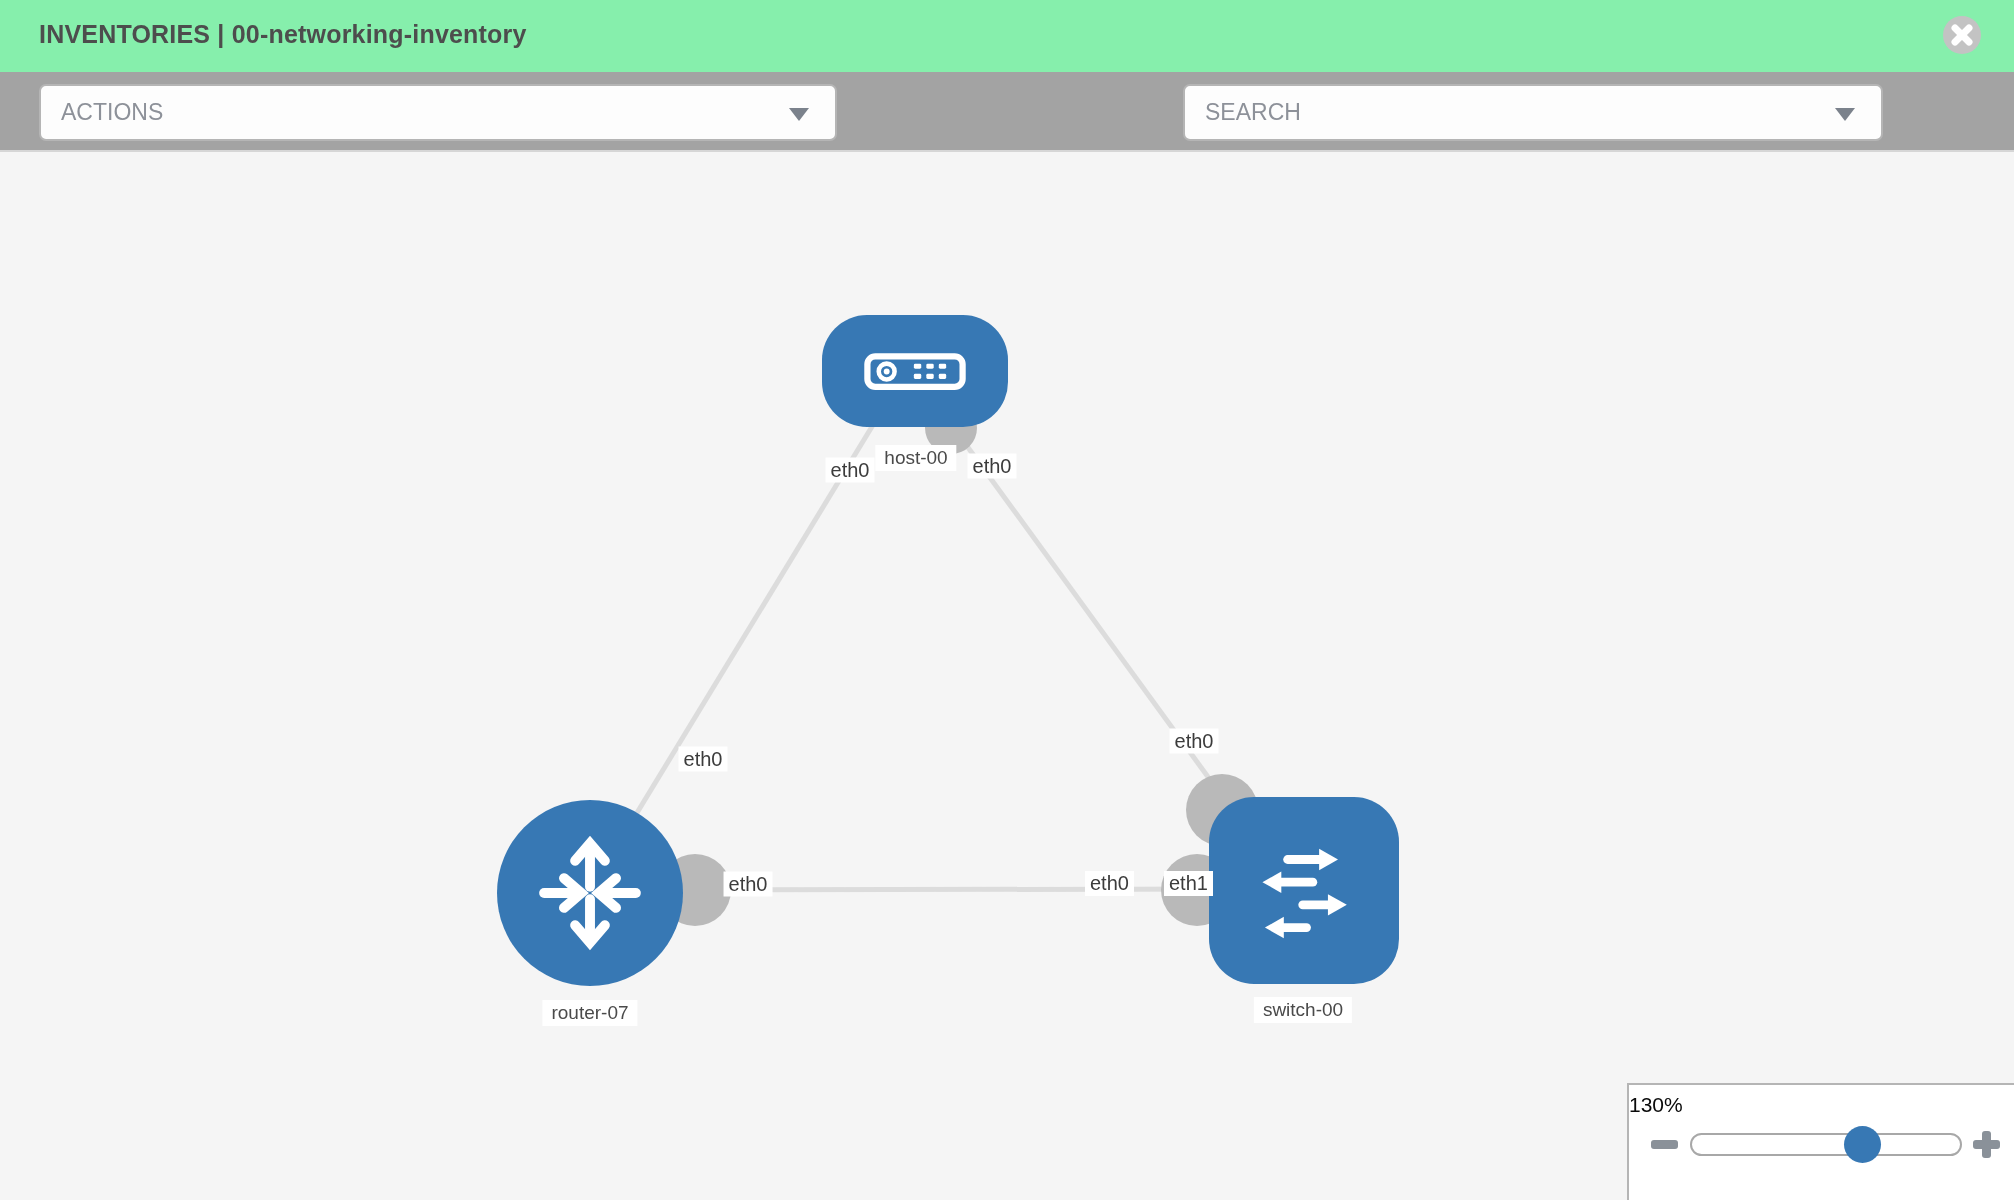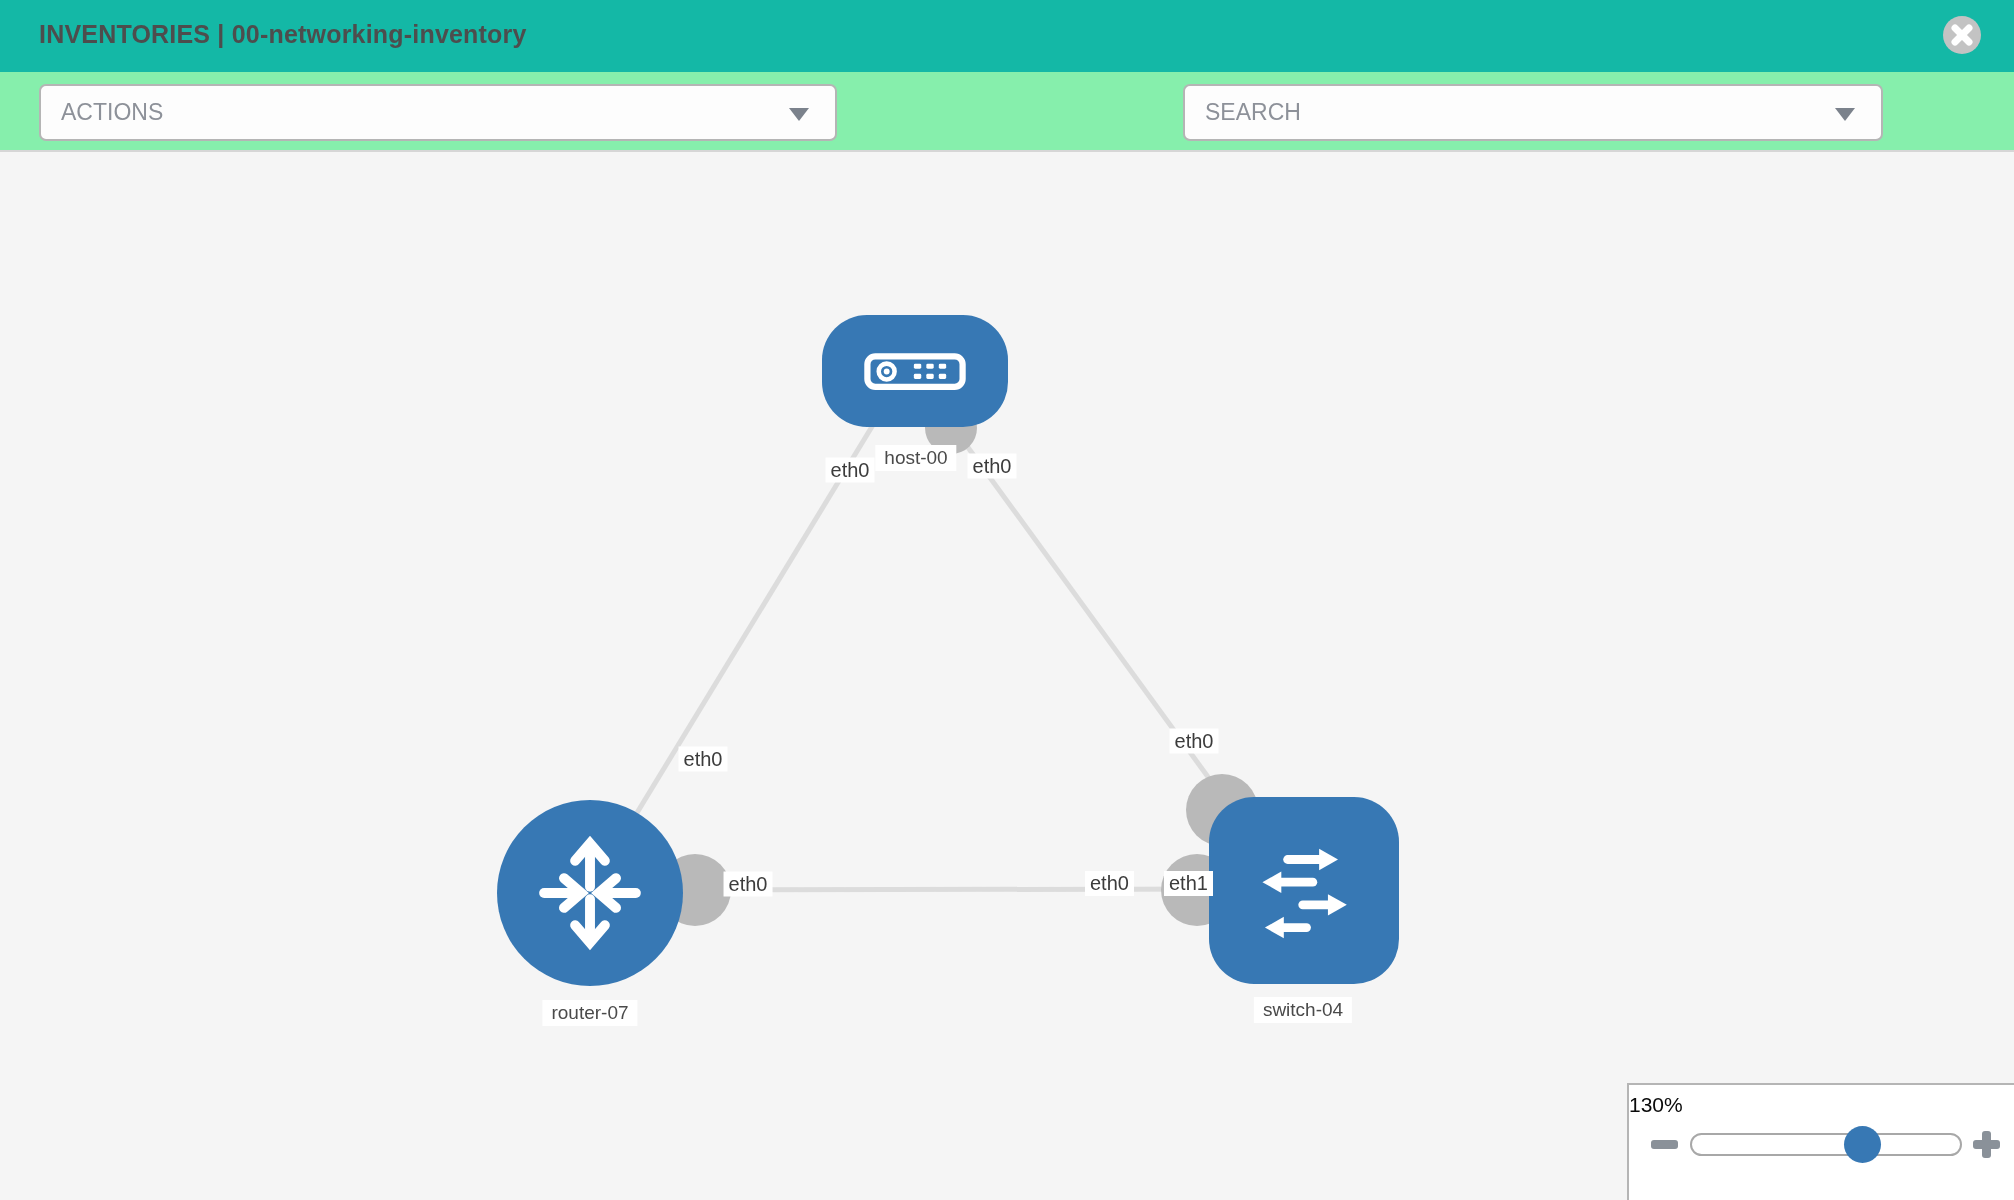--- a/index.html
+++ b/index.html
@@ -1,26 +1,26 @@
 <!DOCTYPE html>
 <html><head>
 <meta charset="utf-8">
 <style>
   * { box-sizing: border-box; margin: 0; padding: 0; }
   html,body { width:2014px; height:1200px; }
   body { font-family: "Liberation Sans", "DejaVu Sans", sans-serif; background:#fff; }
   .app { position:relative; width:2014px; height:1200px; overflow:hidden; background:#fff; }
 
   
-  .header { position:absolute; top:0; left:0; width:100%; height:72px; background:#14b8a6; }
+  .header { position:absolute; top:0; left:0; width:100%; height:72px; background:#86efac; }
   .page-title { position:absolute; left:39px; top:20px; font-size:25px; font-weight:bold; color:#4d4d4d; letter-spacing:0.2px; }
   .close-btn { position:absolute; right:33px; top:16px; width:38px; height:38px; border-radius:50%; background:#c3c3c3; cursor:pointer; display:flex; align-items:center; justify-content:center; }
 
   
-  .toolbar { position:absolute; top:72px; left:0; width:100%; height:80px; background:#86efac; border-bottom:2px solid #d6d6d6; }
+  .toolbar { position:absolute; top:72px; left:0; width:100%; height:80px; background:#a3a3a3; border-bottom:2px solid #d6d6d6; }
   .dropdown { position:absolute; top:12px; height:57px; background:#fdfdfd; border:2px solid #b5b5b5; border-radius:7px; display:flex; align-items:center; cursor:pointer; }
   .dropdown .ph { margin-left:20px; font-size:23px; color:#8d9199; }
   .dropdown .caret { position:absolute; right:26px; top:22px; width:0; height:0; border-left:10px solid transparent; border-right:10px solid transparent; border-top:13px solid #7b828c; }
   .dd-actions { left:39px; width:798px; }
   .dd-search  { left:1183px; width:700px; }
   .tool-icon { position:absolute; top:96px; width:40px; height:40px; cursor:pointer; }
   .tool-wrench { left:1046px; }
   .tool-key { left:1114px; }
 
   
@@ -137,21 +137,21 @@
           <line x1="49" y1="61" x2="70" y2="61"></line>
           <polygon points="69,52.5 69,69.5 84,61" stroke="none"></polygon>
           <line x1="52" y1="79" x2="33" y2="79"></line>
           <polygon points="34,70.5 34,87.5 19,79" stroke="none"></polygon>
         </g>
       </svg>
     </div>
 
     <span class="net-label node-label" style="left:916px; top:306px;">host-00</span>
     <span class="net-label node-label" style="left:590px; top:861px;">router-07</span>
-    <span class="net-label node-label" style="left:1303px; top:858px;">switch-04</span>
+    <span class="net-label node-label" style="left:1303px; top:858px;">switch-00</span>
 
     <span class="net-label iface-label" style="left:850px; top:318px;">eth0</span>
     <span class="net-label iface-label" style="left:992px; top:314px;">eth0</span>
     <span class="net-label iface-label" style="left:703px; top:607px;">eth0</span>
     <span class="net-label iface-label" style="left:748px; top:732px;">eth0</span>
     <span class="net-label iface-label" style="left:1194px; top:589px;">eth0</span>
     <span class="iface-raw" style="left:1085px; top:719px;">eth0</span>
     <span class="iface-raw" style="left:1132px; top:719px;margin-left:32px;">eth1</span>
 
     <div class="zoom-panel">

